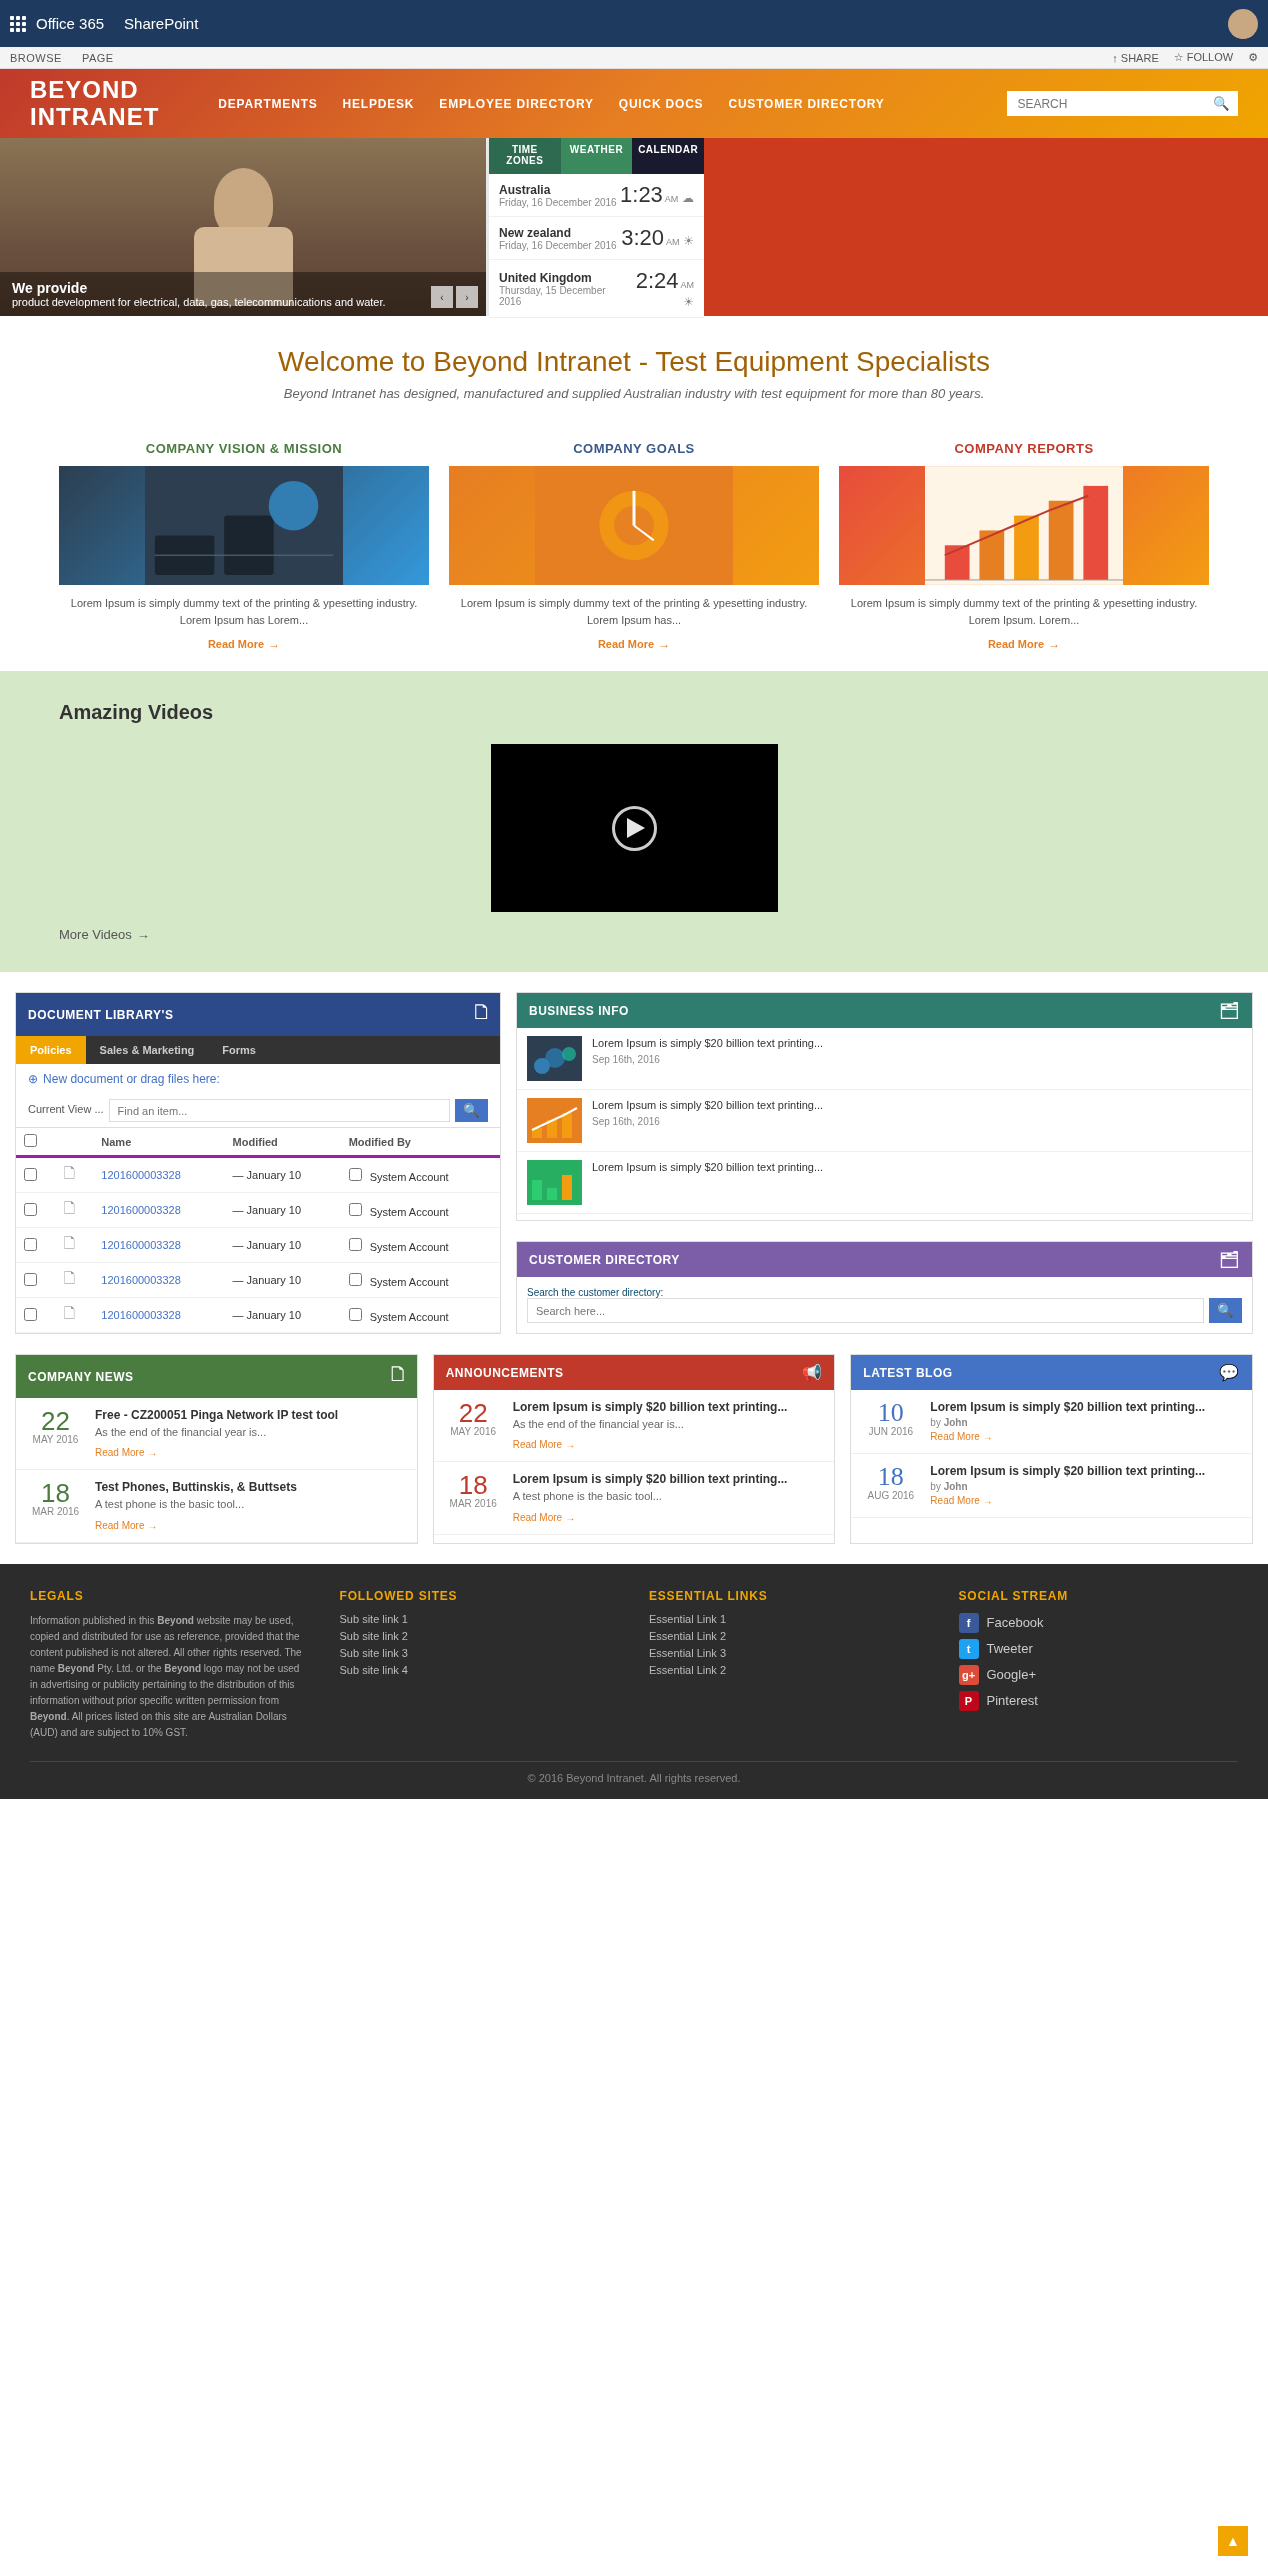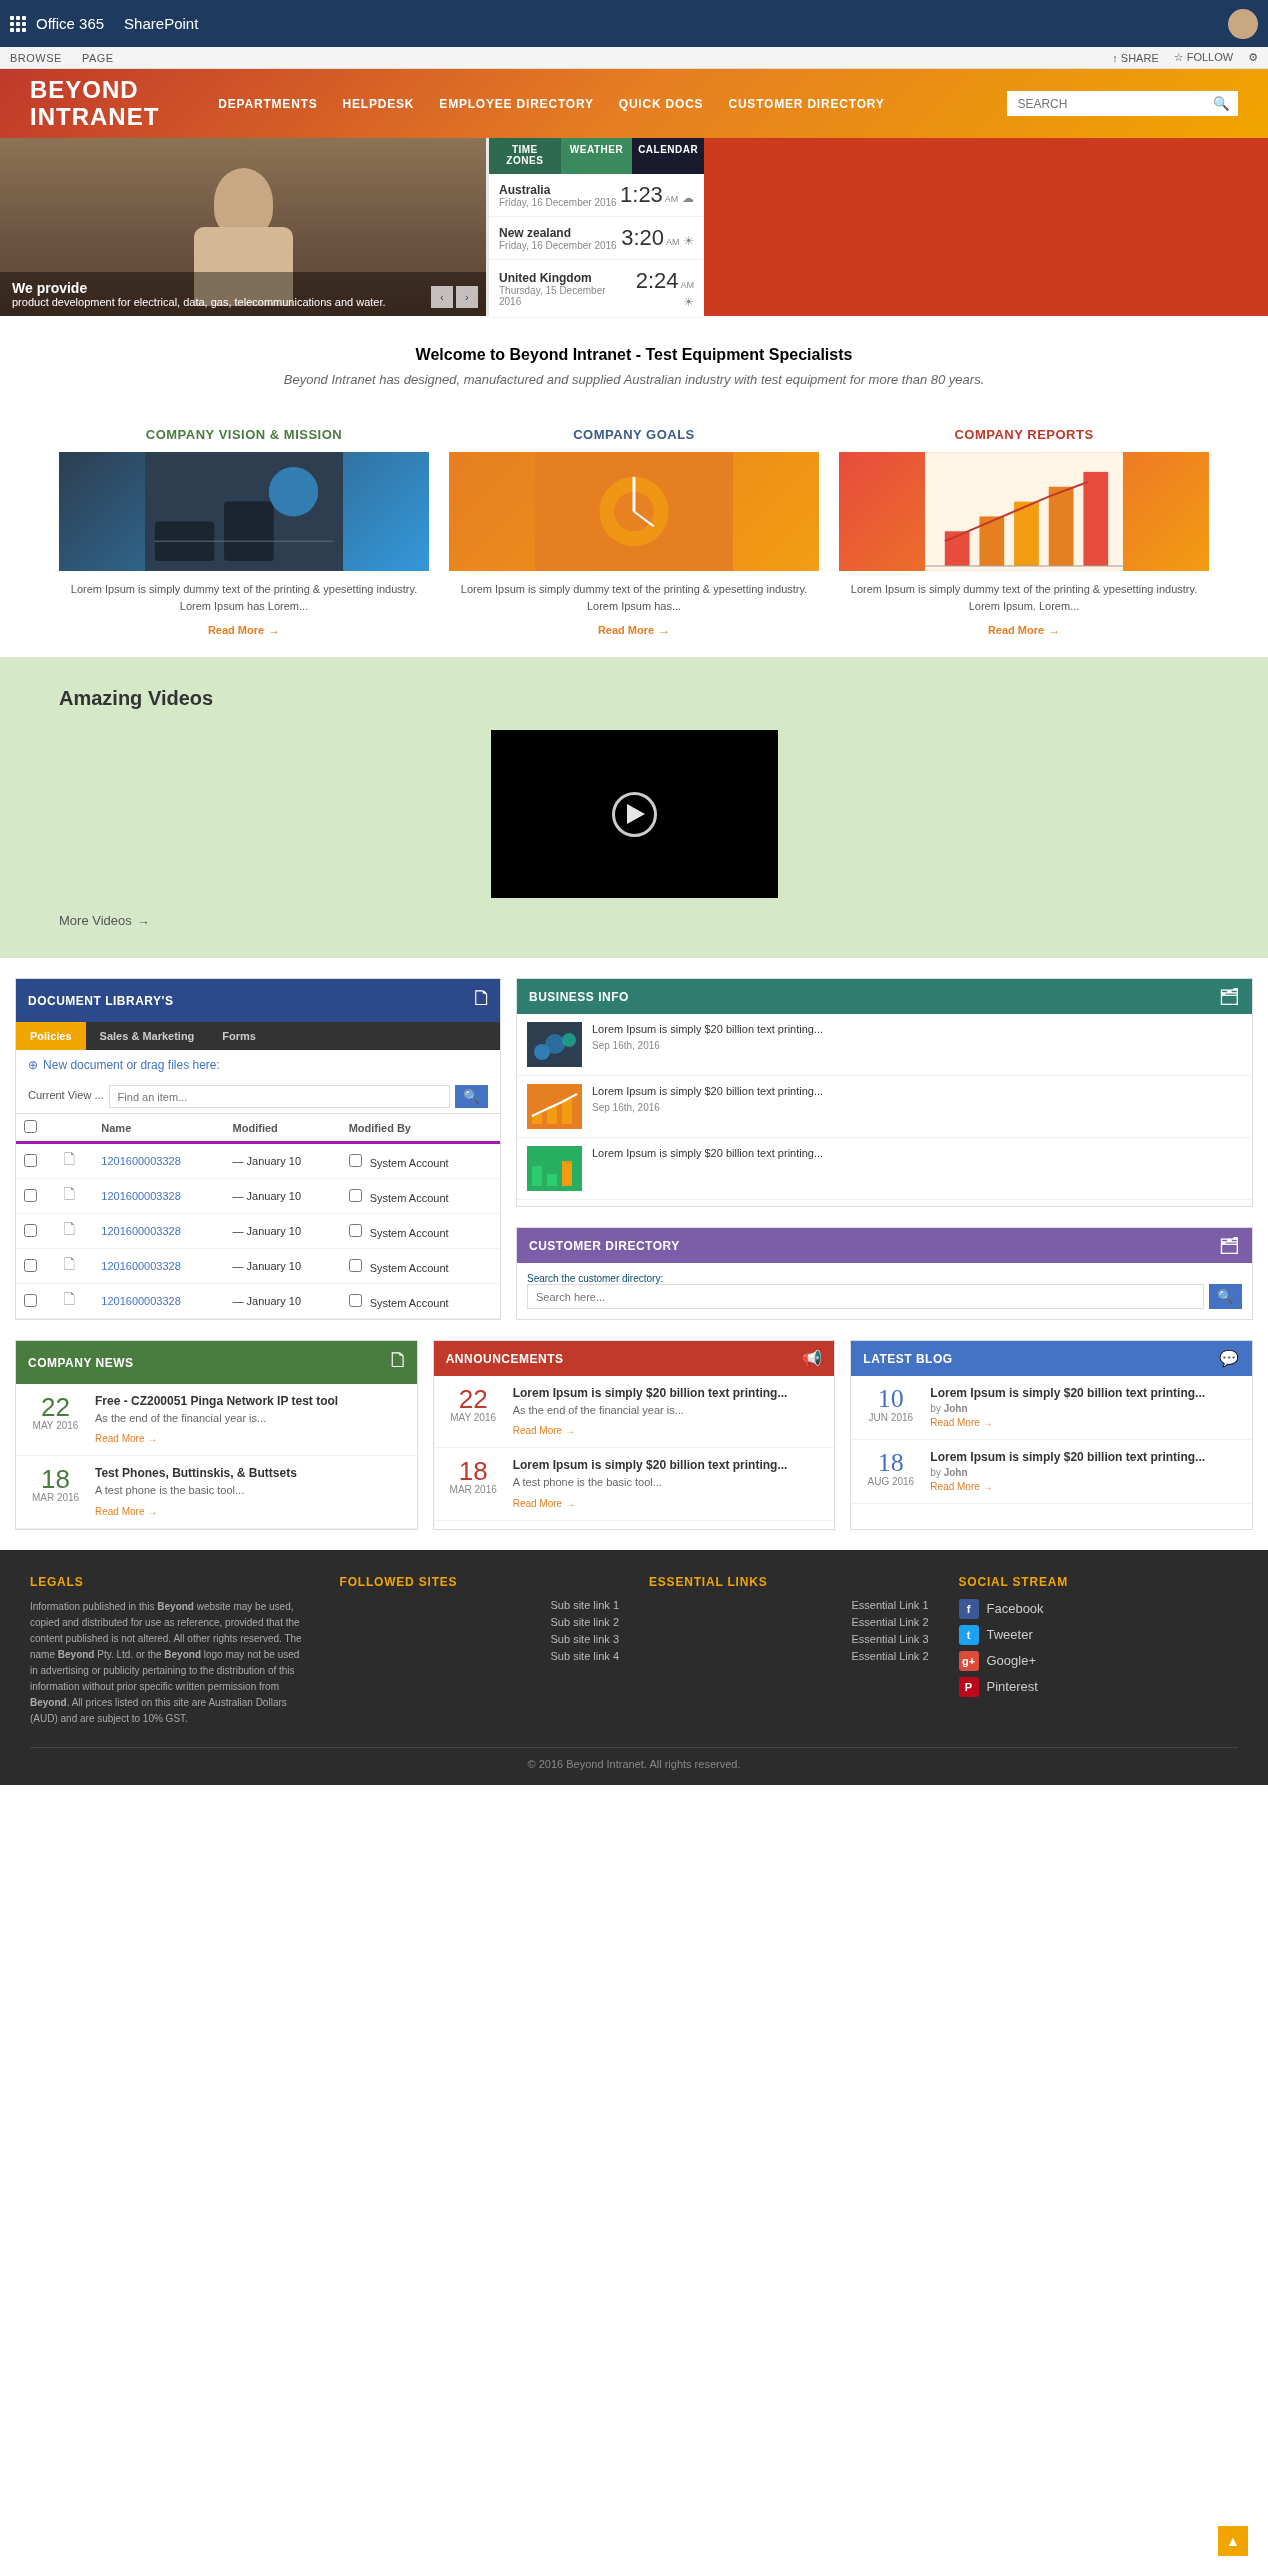--- a/index.html
+++ b/index.html
@@ -100,21 +100,21 @@
     .timezone-item { padding: 8px 10px; border-bottom: 1px solid #f0f0f0; display: flex; align-items: center; justify-content: space-between; }
     .tz-label { font-size: 11px; }
     .tz-country { font-size: 12px; font-weight: 600; color: #333; }
     .tz-date { font-size: 10px; color: #888; }
     .tz-time { font-size: 22px; font-weight: 300; color: #333; text-align: right; }
     .tz-ampm { font-size: 9px; color: #888; }
     .tz-icon { font-size: 12px; color: #888; }
 
     
     .welcome-section { text-align: center; padding: 30px 59px 20px; background: #fff; }
-    .welcome-title { font-size: 16px; font-weight: 700; color: #000000; margin-bottom: 8px; }
+    .welcome-title { font-size: 28px; font-weight: 400; color: #a16207; margin-bottom: 8px; }
     .welcome-sub { font-size: 13px; color: #666; font-style: italic; }
 
     
     .cards-section { display: flex; padding: 20px 59px; gap: 20px; background: #fff; }
     .card { flex: 1; text-align: center; }
     .card-title { font-size: 13px; font-weight: 700; letter-spacing: 0.5px; margin-bottom: 10px; }
     .card-title.green { color: #4a7c3f; }
     .card-title.blue { color: #3a5a8a; }
     .card-title.red { color: #c0392b; }
     .card-image { width: 100%; height: 119px; background: #ddd; margin-bottom: 10px; overflow: hidden; }
@@ -188,21 +188,21 @@
     .news-snippet { font-size: 11px; color: #666; line-height: 1.4; margin-bottom: 4px; }
     .news-read-more { color: #e67e22; font-size: 10px; cursor: pointer; display: inline-flex; align-items: center; gap: 3px; }
     .news-by { font-size: 10px; color: #888; }
 
     
     .footer { background: #2c2c2c; color: #ccc; padding: 25px 30px 15px; }
     .footer-grid { display: flex; gap: 30px; margin-bottom: 20px; }
     .footer-col { flex: 1; }
     .footer-heading { color: #f0a500; font-size: 12px; font-weight: 700; letter-spacing: 0.8px; margin-bottom: 10px; }
     .footer-text { font-size: 10px; line-height: 1.6; color: #aaa; }
-    .footer-link { display: block; font-size: 11px; color: #bbb; margin-bottom: 5px; cursor: pointer; text-align: right; }
+    .footer-link { display: block; font-size: 11px; color: #bbb; margin-bottom: 5px; cursor: pointer; }
     .footer-social { display: flex; align-items: center; gap: 8px; margin-bottom: 6px; }
     .social-icon { width: 20px; height: 20px; border-radius: 3px; display: flex; align-items: center; justify-content: center; font-size: 11px; color: #fff; font-weight: 700; flex-shrink: 0; }
     .social-facebook { background: #3b5998; }
     .social-twitter { background: #1da1f2; }
     .social-google { background: #dd4b39; }
     .social-pinterest { background: #bd081c; }
     .footer-bottom { text-align: center; font-size: 11px; color: #888; border-top: 1px solid #444; padding-top: 10px; }
     .back-to-top { position: fixed; bottom: 20px; right: 20px; background: #f0a500; color: #fff; border: none; width: 30px; height: 30px; display: flex; align-items: center; justify-content: center; cursor: pointer; font-size: 14px; }
 
     

